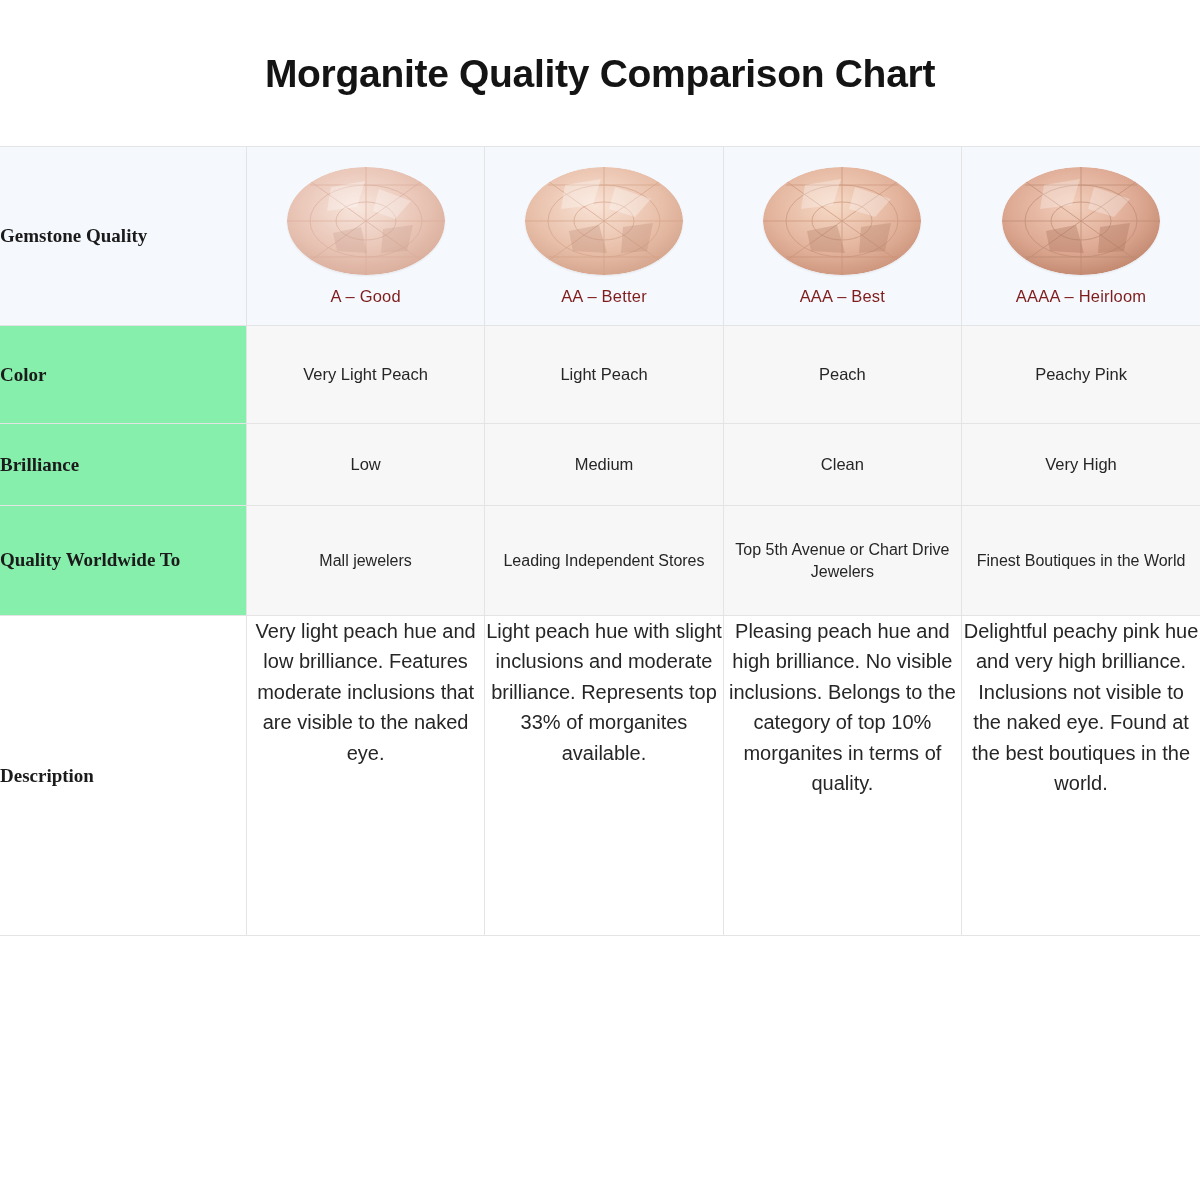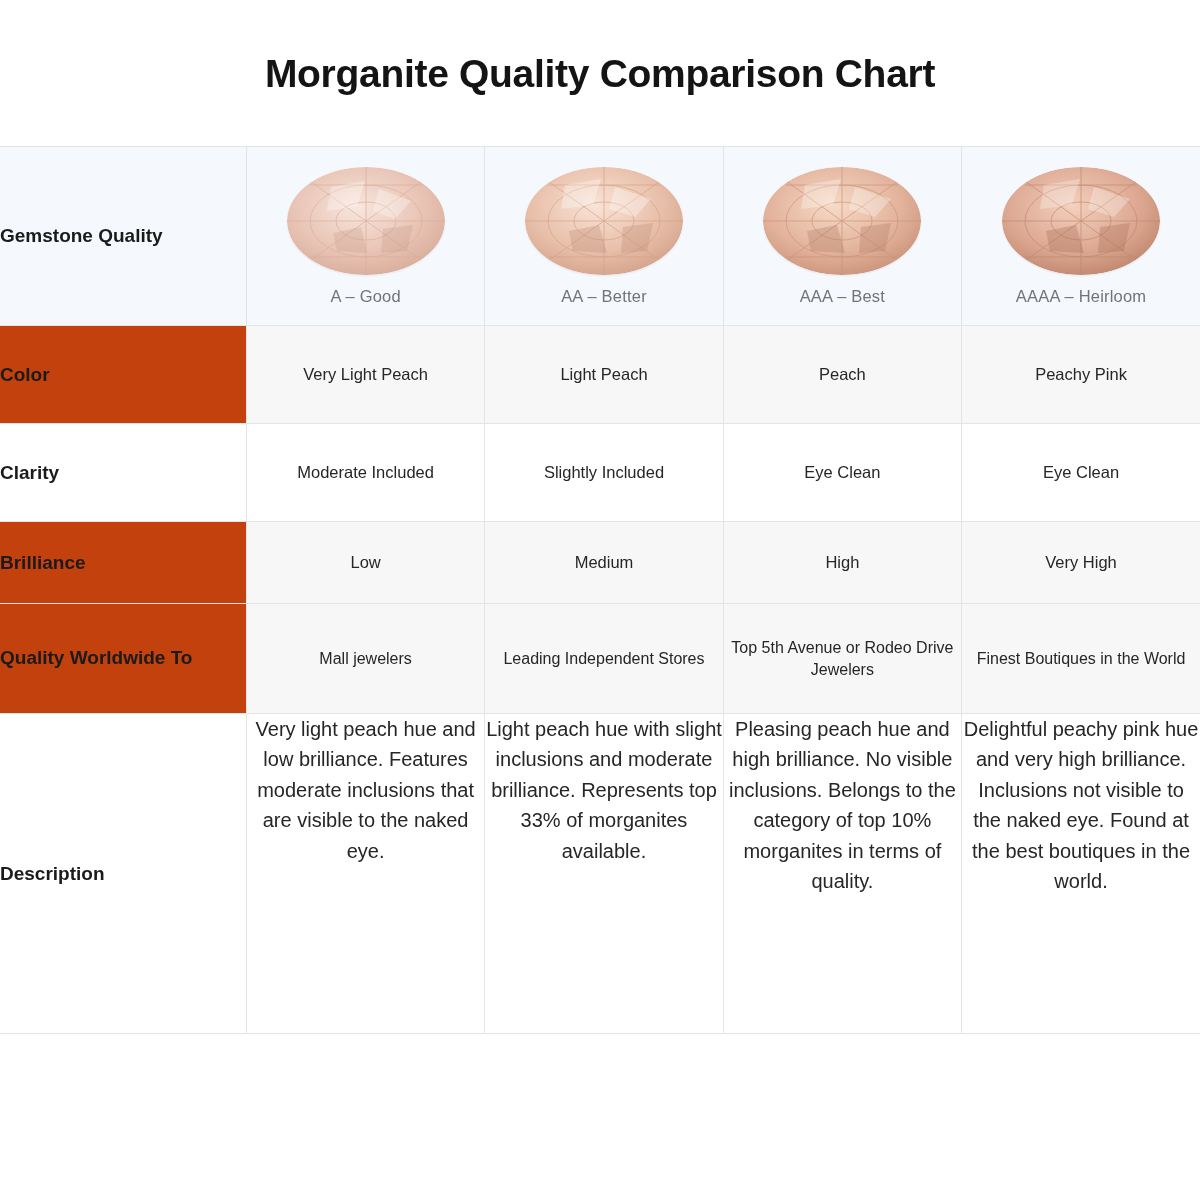--- a/index.html
+++ b/index.html
@@ -40,20 +40,21 @@
 
   .chart td, .chart th {
     border: 1px solid #e4e4e4;
     border-left: none;
     border-right: 1px solid #e4e4e4;
     vertical-align: middle;
     padding: 0;
   }
   .chart tr td:first-child {
     border-left: none;
+    font-family: Liberation Serif, serif;
   }
   .chart tr td:last-child {
     border-right: none;
   }
 
   .row-label {
     font-size: 19px;
     font-weight: bold;
     color: #1b1b1b;
     padding: 12px 0 12px 33px;
@@ -98,27 +99,27 @@
     overflow: hidden;
     box-shadow: 0 1px 2px rgba(0,0,0,0.07);
   }
   .gem .facets {
     position: absolute;
     inset: 0;
   }
   .gem-caption {
     margin-top: 12px;
     font-size: 16.5px;
-    color: #737373;
+    color: #7f1d1d;
     letter-spacing: 0.2px;
   }
 
   
   .tint td { background: #f7f7f7; }
-  .tint td.row-label { background: #c2410c; }
+  .tint td.row-label { background: #86efac; }
 
   .desc-row td { vertical-align: top; }
   .desc-row td.row-label { vertical-align: middle; margin-left: 48px; }
   .desc-cell {
     font-size: 20px;
     line-height: 1.52;
     color: #262626;
     text-align: center;
     padding: 22px 16px 18px 16px;
   }
@@ -276,42 +277,35 @@
       </tr>
 
       <tr class="tint" style="height:98px">
         <td class="row-label">Color</td>
         <td class="cell">Very Light Peach</td>
         <td class="cell">Light Peach</td>
         <td class="cell">Peach</td>
         <td class="cell">Peachy Pink</td>
       </tr>
 
-      <tr style="height:98px">
-        <td class="row-label">Clarity</td>
-        <td class="cell">Moderate Included</td>
-        <td class="cell">Slightly Included</td>
-        <td class="cell">Eye Clean</td>
-        <td class="cell">Eye Clean</td>
-      </tr>
 
       <tr class="tint" style="height:82px">
         <td class="row-label">Brilliance</td>
         <td class="cell">Low</td>
         <td class="cell">Medium</td>
-        <td class="cell">High</td>
+        <td class="cell">Clean</td>
         <td class="cell">Very High</td>
       </tr>
 
 
       <tr class="tint" style="height:110px">
         <td class="row-label tall-label">Quality Worldwide To</td>
         <td class="cell small">Mall jewelers</td>
         <td class="cell small">Leading Independent Stores</td>
-        <td class="cell small">Top 5th Avenue or Rodeo Drive Jewelers</td>
+        <td class="cell small">Top 5th Avenue or Chart Drive Jewelers</td>
         <td class="cell small">Finest Boutiques in the World</td>
       </tr>
 
       <tr class="desc-row">
         <td class="row-label">Description</td>
         <td class="desc-cell">Very light peach hue and low brilliance. Features moderate inclusions that are visible to the naked eye.</td>
         <td class="desc-cell">Light peach hue with slight inclusions and moderate brilliance. Represents top 33% of morganites available.</td>
         <td class="desc-cell">Pleasing peach hue and high brilliance. No visible inclusions. Belongs to the category of top 10% morganites in terms of quality.</td>
         <td class="desc-cell">Delightful peachy pink hue and very high brilliance. Inclusions not visible to the naked eye. Found at the best boutiques in the world.</td>
       </tr>

